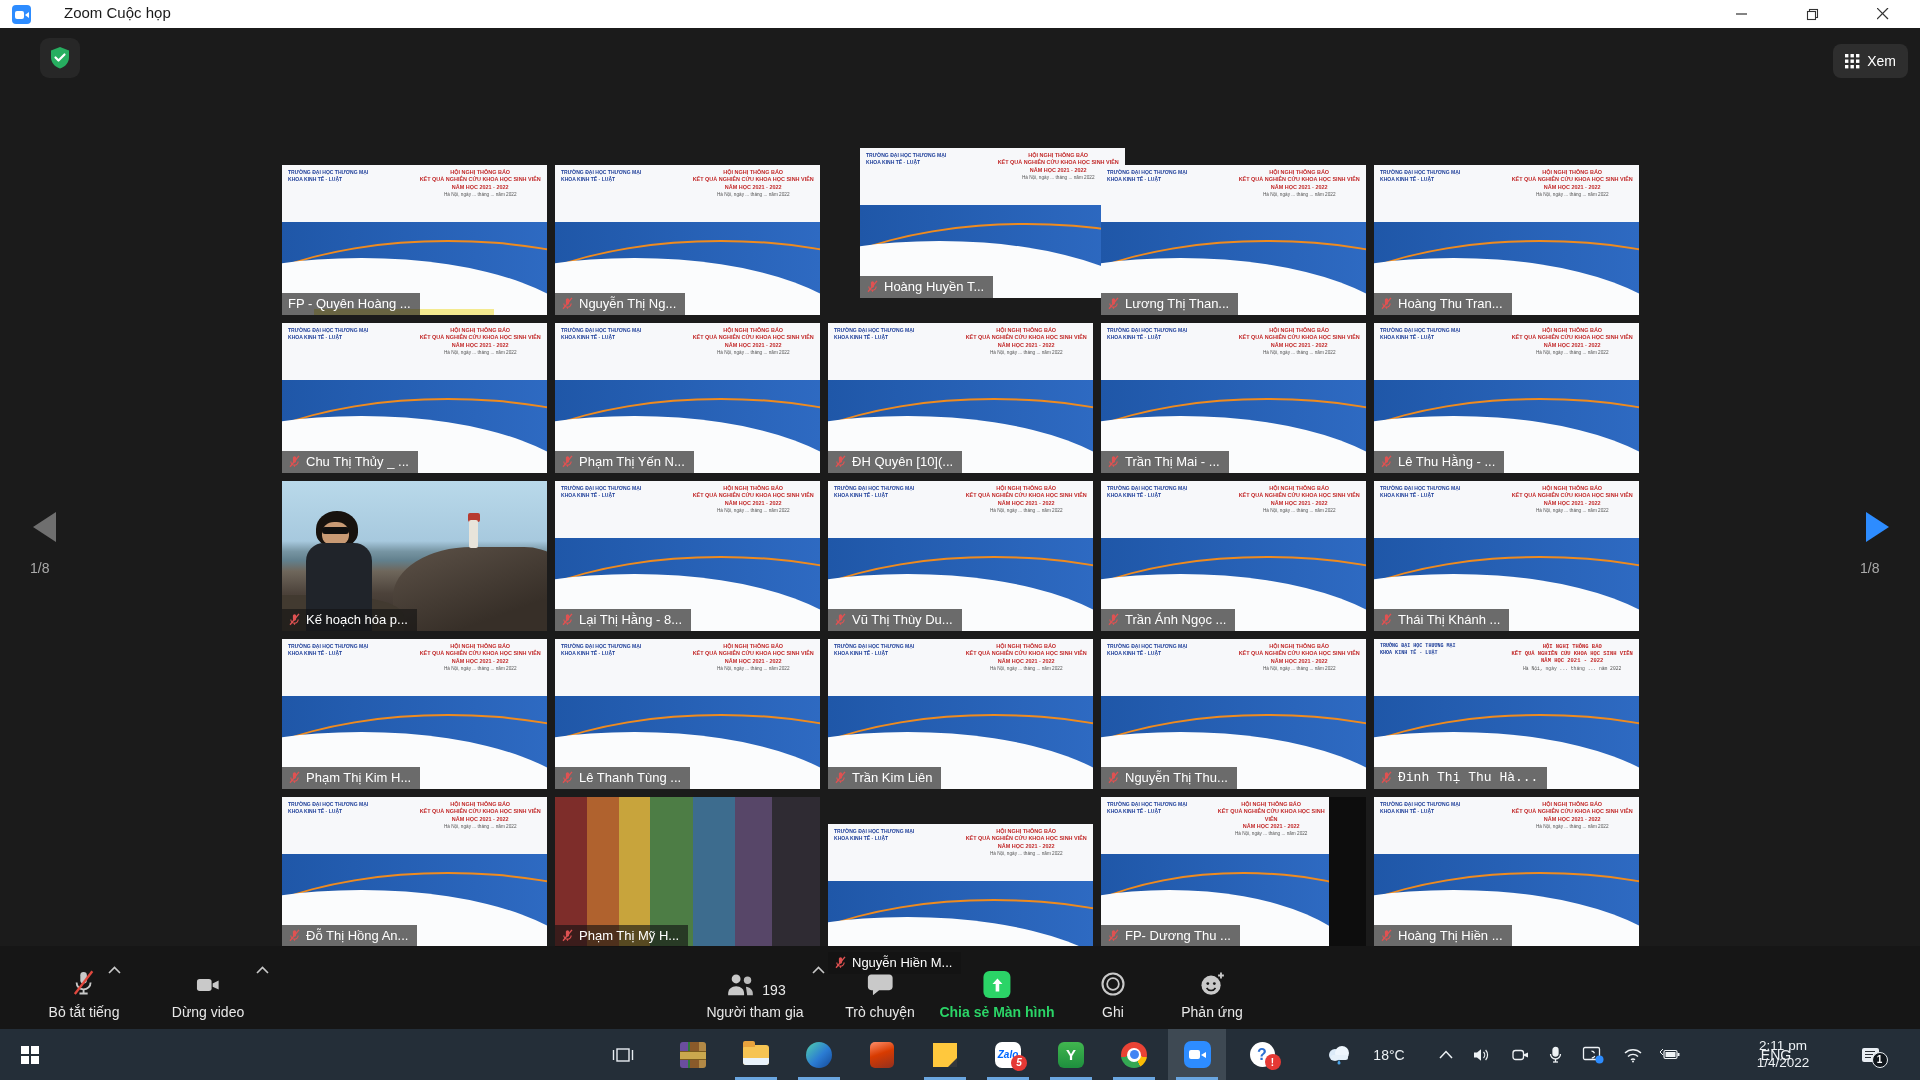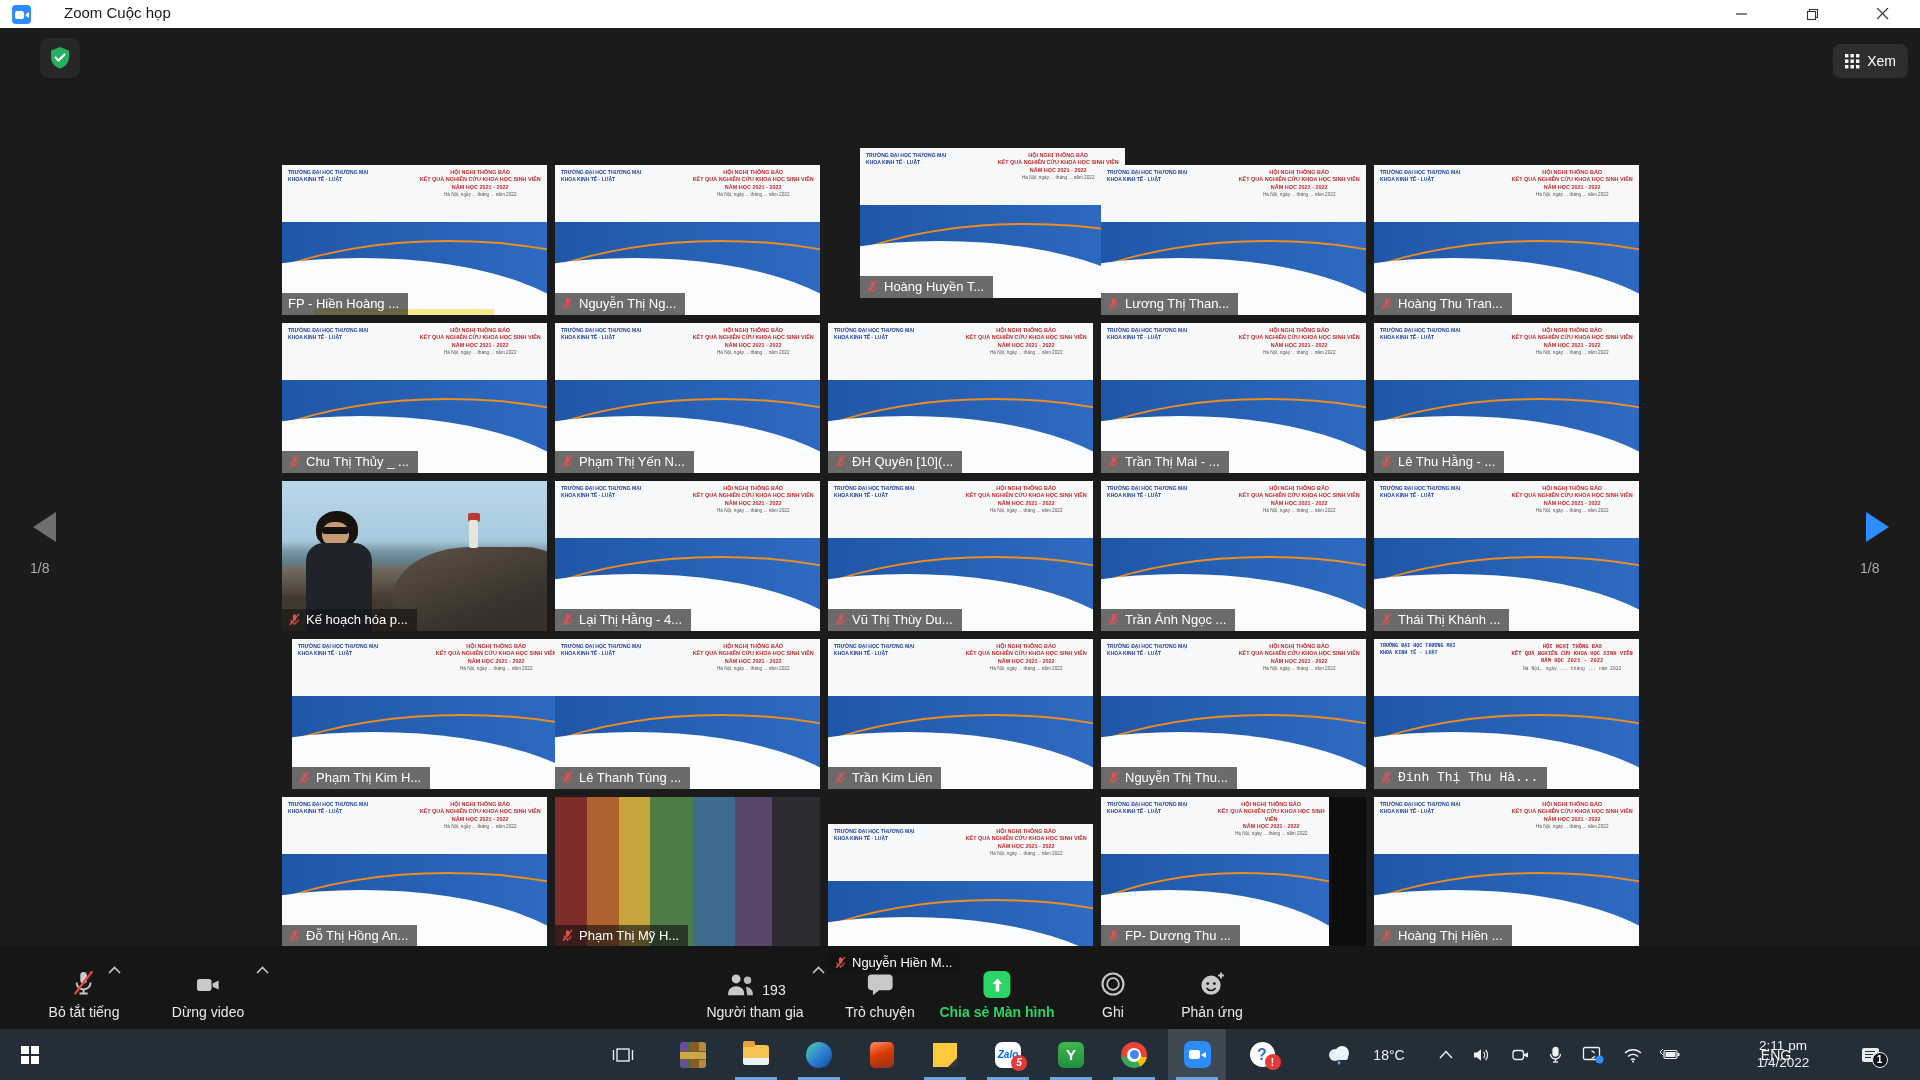--- a/index.html
+++ b/index.html
@@ -183,21 +183,21 @@
             </div>
           </div>
           <div class="person" style="transform: translateX(-50%) translateX(0px) scale(1); transform-origin: 50% 100%;">
             <div class="p-hair"></div>
             <div class="p-face"></div>
             <div class="p-body"></div>
           </div>
           <div class="ystrip" style="background: rgb(244, 234, 144);"></div>
         </div>
         <div class="nb">
-          <span>FP - Hiền Hoàng ...</span>
+          <span>FP - Quyên Hoàng ...</span>
         </div>
       </div>
       <div class="tile" style="left: 555px; top: 137px;">
         <div class="video">
           <div class="slide">
             <div class="s-blue"></div>
             <div class="s-orange"></div>
             <div class="s-swoosh"></div>
             <div class="s-uni">
               <div>TRƯỜNG ĐẠI HỌC THƯƠNG MẠI</div>
@@ -533,21 +533,21 @@
         </div>
         <div class="nb">
           <span class="micoff">
             <svg width="13" height="13" viewBox="0 0 16 16">
               <rect x="6" y="1.5" width="4" height="8" rx="2" fill="currentColor"></rect>
               <path d="M3.5 8a4.5 4.5 0 0 0 9 0" stroke="currentColor" stroke-width="1.4" fill="none"></path>
               <line x1="8" y1="12.5" x2="8" y2="14.5" stroke="currentColor" stroke-width="1.4"></line>
               <line x1="13.5" y1="1" x2="2.5" y2="14.5" stroke="currentColor" stroke-width="1.7"></line>
             </svg>
           </span>
-          <span>Lại Thị Hằng - 4...</span>
+          <span>Lại Thị Hằng - 8...</span>
         </div>
       </div>
       <div class="tile" style="left: 828px; top: 453px;">
         <div class="video">
           <div class="slide">
             <div class="s-blue"></div>
             <div class="s-orange"></div>
             <div class="s-swoosh"></div>
             <div class="s-uni">
               <div>TRƯỜNG ĐẠI HỌC THƯƠNG MẠI</div>
@@ -636,21 +636,21 @@
             <svg width="13" height="13" viewBox="0 0 16 16">
               <rect x="6" y="1.5" width="4" height="8" rx="2" fill="currentColor"></rect>
               <path d="M3.5 8a4.5 4.5 0 0 0 9 0" stroke="currentColor" stroke-width="1.4" fill="none"></path>
               <line x1="8" y1="12.5" x2="8" y2="14.5" stroke="currentColor" stroke-width="1.4"></line>
               <line x1="13.5" y1="1" x2="2.5" y2="14.5" stroke="currentColor" stroke-width="1.7"></line>
             </svg>
           </span>
           <span>Thái Thị Khánh ...</span>
         </div>
       </div>
-      <div class="tile" style="left: 292px; top: 611px; padding-left: 8px;">
+      <div class="tile" style="left: 282px; top: 611px;">
         <div class="video">
           <div class="slide">
             <div class="s-blue"></div>
             <div class="s-orange"></div>
             <div class="s-swoosh"></div>
             <div class="s-uni">
               <div>TRƯỜNG ĐẠI HỌC THƯƠNG MẠI</div>
               <div>KHOA KINH TẾ - LUẬT</div>
             </div>
             <div class="s-title">

